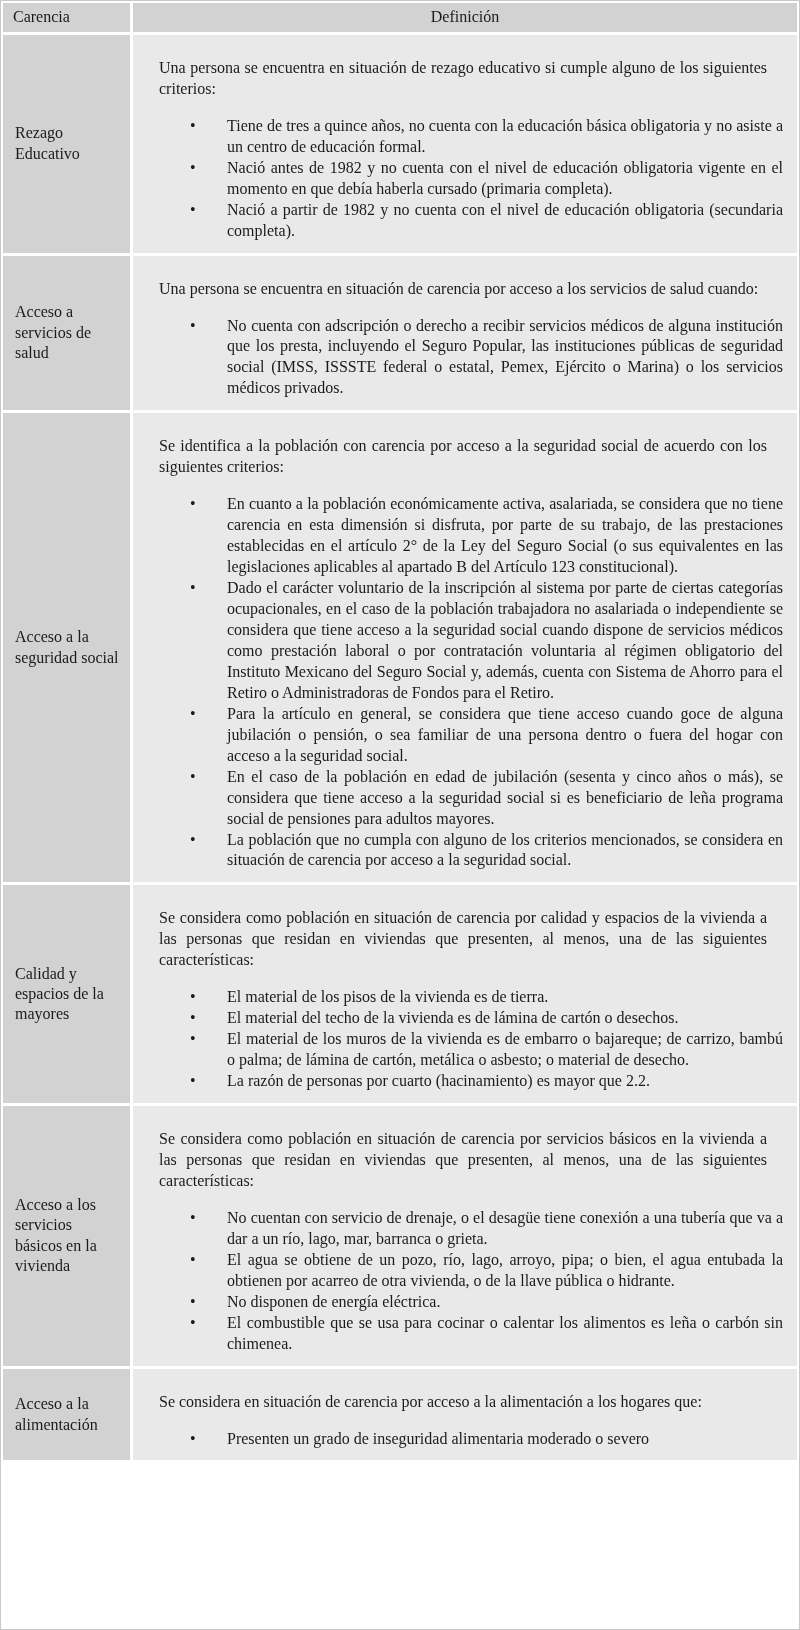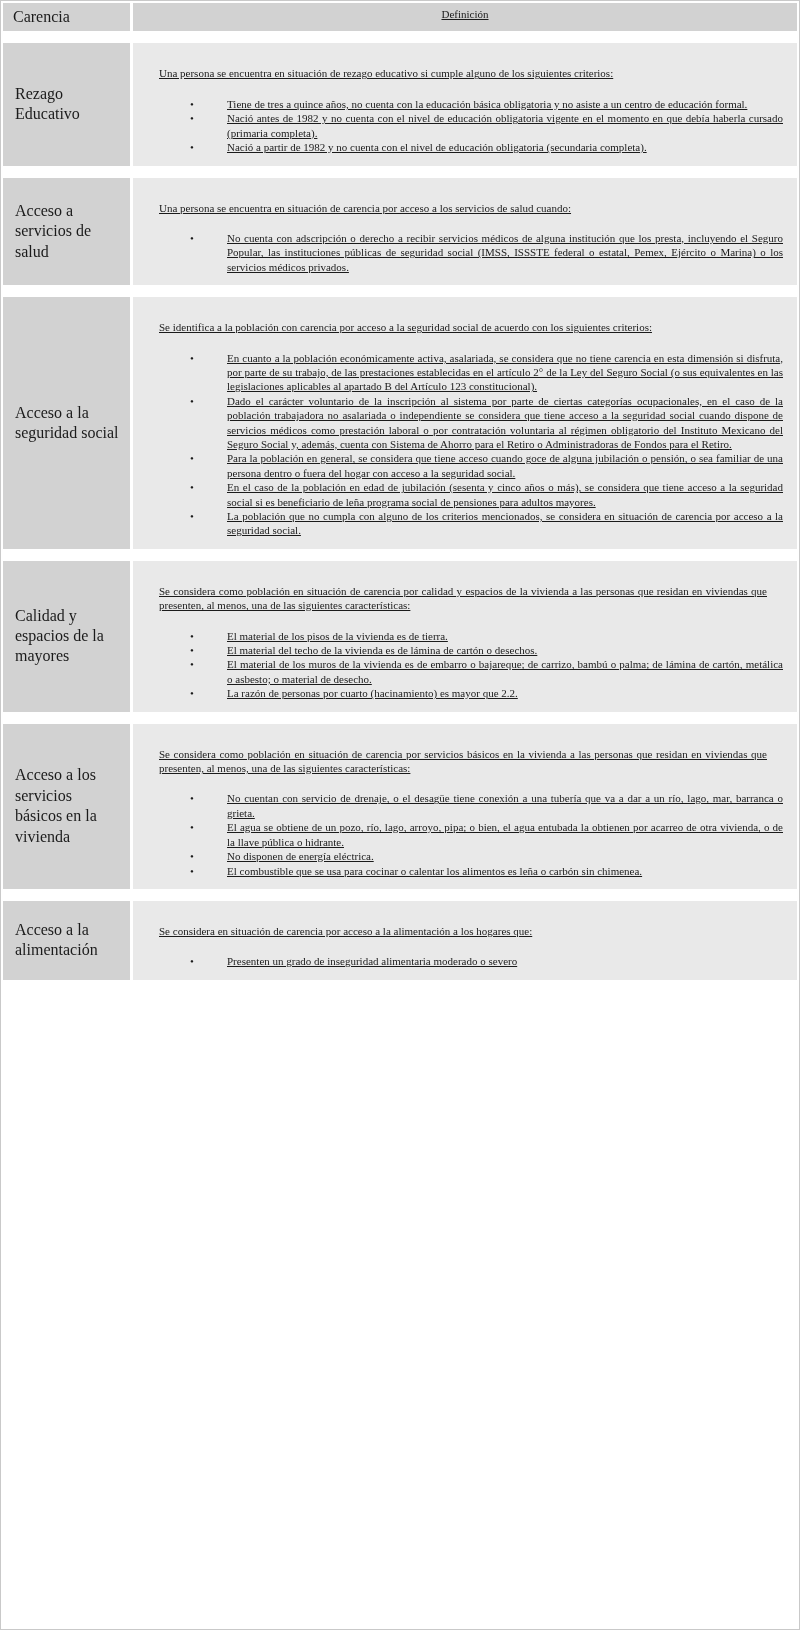--- a/index.html
+++ b/index.html
@@ -19,43 +19,42 @@
   }
   .table{
     width:800px;
     height:1630px;
     overflow:hidden;
     background:var(--gap);
     border:1px solid #c9c9c9;
     padding:2px;
     display:flex;
     flex-direction:column;
-    gap:12px;
+    gap:3px;
   }
   .row{
     display:grid;
     grid-template-columns:127px 1fr;
     gap:3px;
     flex:0 0 auto;
   }
   .cell-label{
     background:var(--label-bg);
     display:flex;
     align-items:center;
     padding:6px 8px 6px 12px;
     font-size:16px;
     line-height:1.28;
   }
   .cell-def{
     background:var(--cell-bg);
     padding:7px 14px 11px 10px;
-    font-size:11px;
+    font-size:16px;
     line-height:1.31;
     text-align:justify;
-    text-decoration:underline;
   }
   .header .cell-label{
     background:var(--header-bg);
     padding:4px 8px 4px 10px;
   }
   .header .cell-def{
     background:var(--header-bg);
     text-align:center;
     padding:4px 10px;
   }
@@ -108,21 +107,21 @@
     </div>
   </div>
 
   <div class="row">
     <div class="cell-label">Acceso a la seguridad social</div>
     <div class="cell-def">
       <p class="intro">Se identifica a la población con carencia por acceso a la seguridad social de acuerdo con los siguientes criterios:</p>
       <ul class="bullets">
         <li>En cuanto a la población económicamente activa, asalariada, se considera que no tiene carencia en esta dimensión si disfruta, por parte de su trabajo, de las prestaciones establecidas en el artículo 2° de la Ley del Seguro Social (o sus equivalentes en las legislaciones aplicables al apartado B del Artículo 123 constitucional).</li>
         <li>Dado el carácter voluntario de la inscripción al sistema por parte de ciertas categorías ocupacionales, en el caso de la población trabajadora no asalariada o independiente se considera que tiene acceso a la seguridad social cuando dispone de servicios médicos como prestación laboral o por contratación voluntaria al régimen obligatorio del Instituto Mexicano del Seguro Social y, además, cuenta con Sistema de Ahorro para el Retiro o Administradoras de Fondos para el Retiro.</li>
-        <li>Para la población en general, se considera que tiene acceso cuando goce de alguna jubilación o pensión, o sea familiar de una persona dentro o fuera del hogar con acceso a la seguridad social.</li>
+        <li>Para la artículo en general, se considera que tiene acceso cuando goce de alguna jubilación o pensión, o sea familiar de una persona dentro o fuera del hogar con acceso a la seguridad social.</li>
         <li>En el caso de la población en edad de jubilación (sesenta y cinco años o más), se considera que tiene acceso a la seguridad social si es beneficiario de leña programa social de pensiones para adultos mayores.</li>
         <li>La población que no cumpla con alguno de los criterios mencionados, se considera en situación de carencia por acceso a la seguridad social.</li>
       </ul>
     </div>
   </div>
 
   <div class="row">
     <div class="cell-label">Calidad y espacios de la mayores</div>
     <div class="cell-def">
       <p class="intro">Se considera como población en situación de carencia por calidad y espacios de la vivienda a las personas que residan en viviendas que presenten, al menos, una de las siguientes características:</p>

